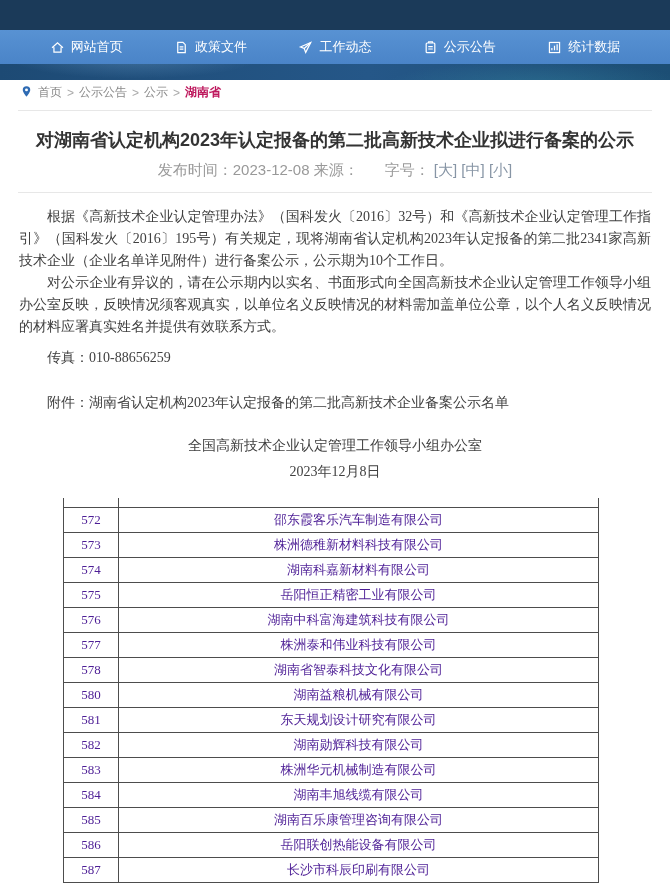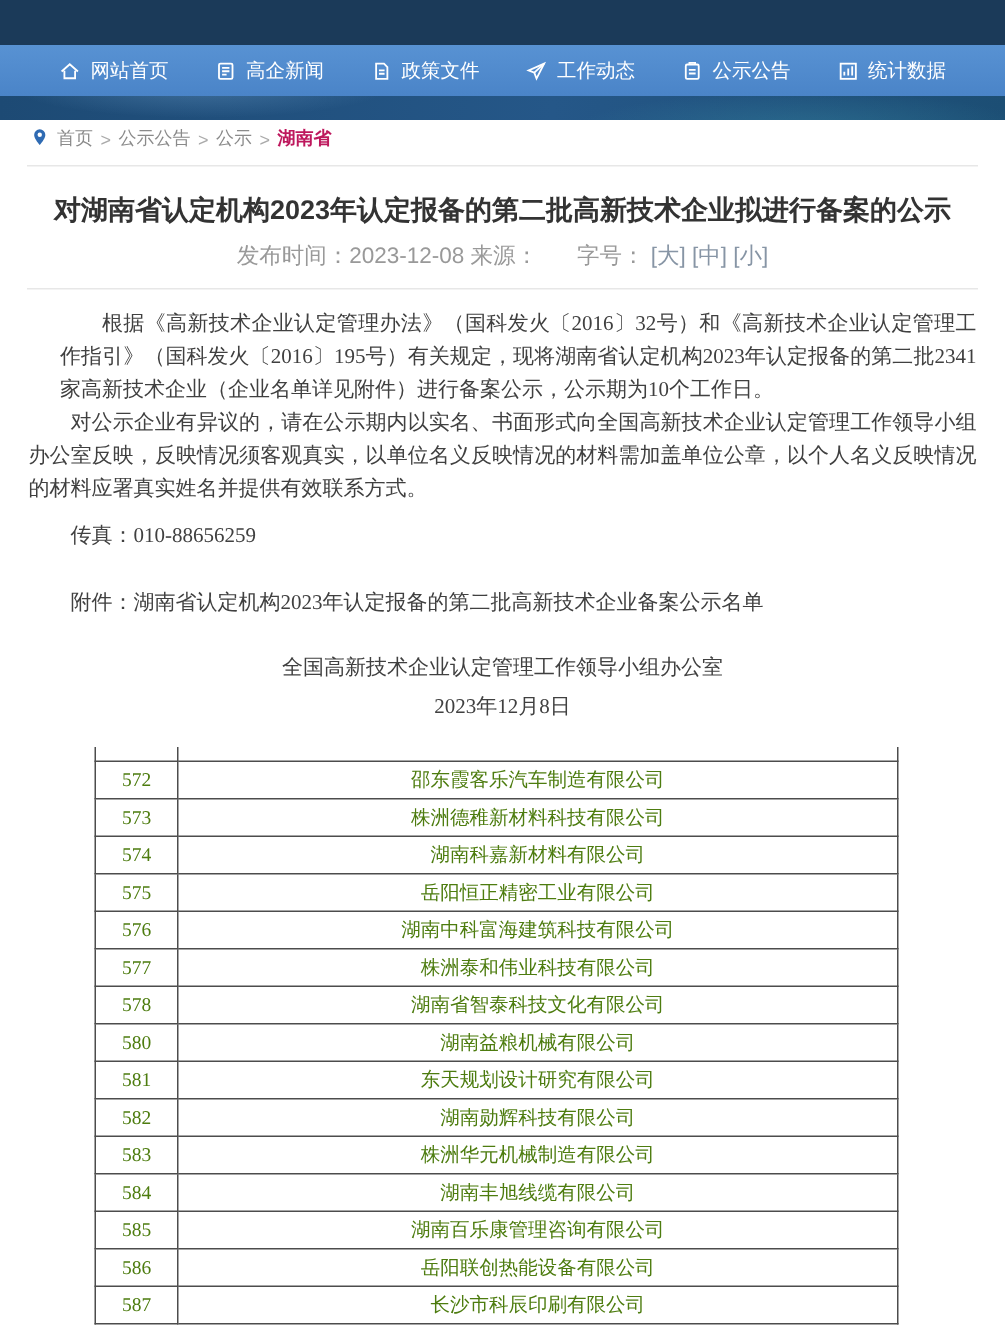--- a/index.html
+++ b/index.html
@@ -38,55 +38,46 @@
 
   
   .title { text-align:center; font-size:18px; font-weight:bold; color:#333; margin:17px 30px 0 30px; line-height:24px; }
   .meta { text-align:center; font-size:15px; color:#999; margin:9px 0 12px 0; }
   .meta .fs { color:#8795a5; cursor:pointer; }
   .meta .gap { display:inline-block; width:26px; }
 
   
   .doc { font-family:"Liberation Serif","DejaVu Serif",serif; color:#404040; font-size:14px; }
   .doc p.body-p { line-height:22px; text-align:justify; text-indent:2em; padding:0 19px; }
-  .doc .p-first { margin-top:13px;margin-left:21px; }
+  .doc .p-first { margin-top:13px; }
   .doc .fax { margin-top:9px; }
   .doc .attach { margin-top:23px; }
   .signoff { text-align:center; margin-top:19px; line-height:26px; }
 
   
   .tbl-wrap { margin:13px 0 0 63px; width:536px; }
   table { border-collapse:collapse; width:536px; table-layout:fixed; }
-  td { border:1px solid #4d4d4d; font-family:"Liberation Serif","DejaVu Serif",serif; font-size:13px; color:#4d7c0f; text-align:center; height:25px; padding:0; }
+  td { border:1px solid #4d4d4d; font-family:"Liberation Serif","DejaVu Serif",serif; font-size:13px; color:#4c1d95; text-align:center; height:25px; padding:0; }
   col.c-no { width:55px; }
   tr.stub td { height:9px; border-top:0; }
   tr.hl { outline:2px solid #e0372e; outline-offset:1px; }
 </style>
 </head>
 <body>
 
 <header>
   <div class="banner-top"></div>
   <nav class="nav" id="nav">
       <div class="nav-item">
         <span>
           <svg width="15" height="15" viewBox="0 0 16 16" fill="none" stroke="#fff" stroke-width="1.3">
             <path d="M2.2 8.2 8 3l5.8 5.2M4.2 7.6V13h7.6V7.6"></path>
           </svg>
         </span>
         <span>网站首页</span>
-      </div>
-      <div class="nav-item">
-        <span>
-          <svg width="15" height="15" viewBox="0 0 16 16" fill="none" stroke="#fff" stroke-width="1.3">
-            <rect x="3.2" y="2.6" width="9.6" height="10.8" rx="1"></rect>
-            <path d="M5.4 5.6h5.2M5.4 8h5.2M5.4 10.4h3.2"></path>
-          </svg>
-        </span>
-        <span>高企新闻</span>
       </div>
       <div class="nav-item">
         <span>
           <svg width="15" height="15" viewBox="0 0 16 16" fill="none" stroke="#fff" stroke-width="1.3">
             <path d="M4 2.6h5.6l2.4 2.4v8.4H4z"></path>
             <path d="M6 7.4h4M6 9.8h4"></path>
           </svg>
         </span>
         <span>政策文件</span>
       </div>

